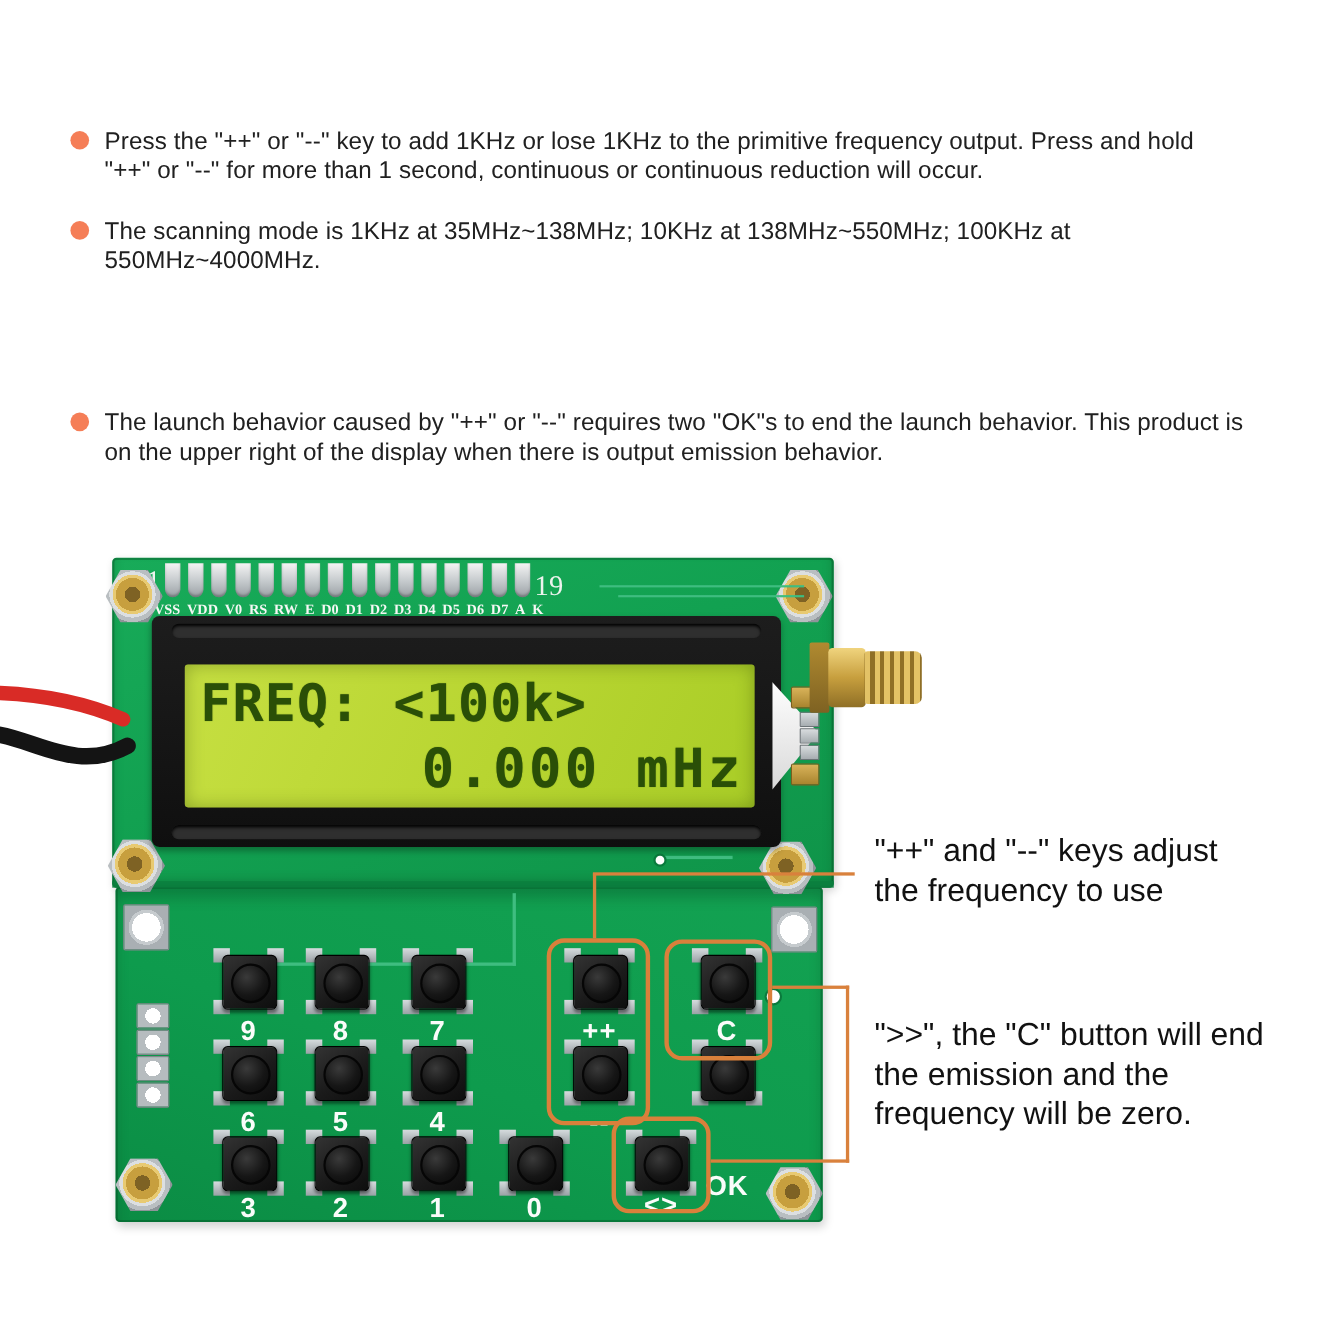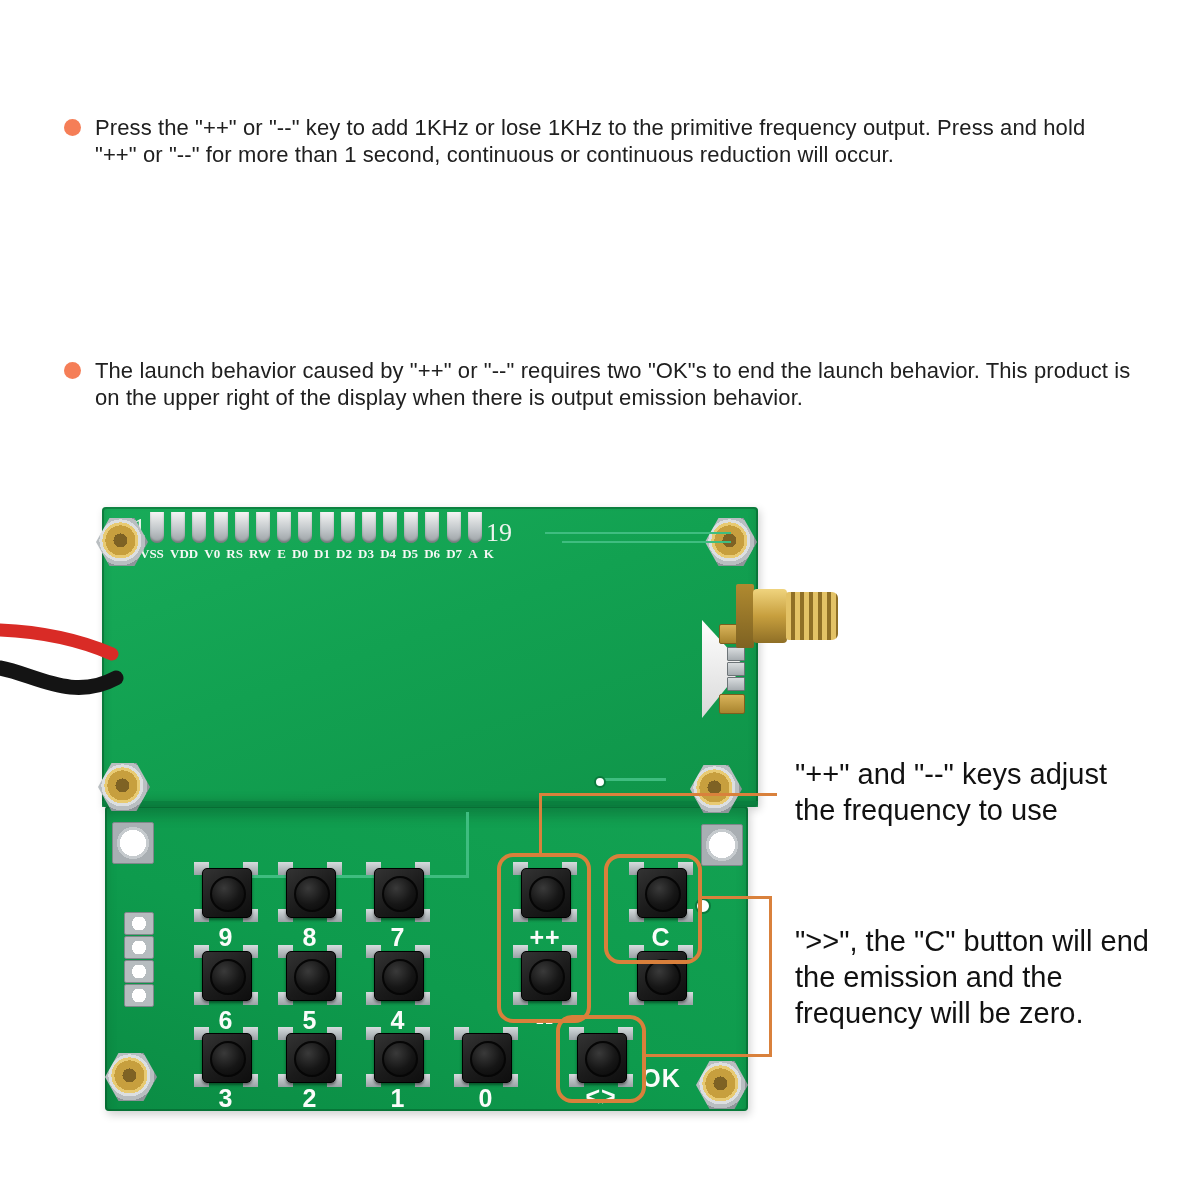--- a/index.html
+++ b/index.html
@@ -3,21 +3,21 @@
 <meta charset="utf-8">
 <style>
   html,body{margin:0;padding:0;background:#fff;}
   #stage{position:relative;width:1200px;height:1200px;background:#ffffff;overflow:hidden;
          font-family:"Liberation Sans", sans-serif;color:#1c1c1c;}
 
   
   .bullet{position:absolute;left:62px;width:1070px;}
   .bullet .dot{position:absolute;left:2px;top:5px;width:17px;height:17px;border-radius:50%;background:#f57e57;}
   .bullet p{margin:0 0 0 33px;font-size:22px;line-height:27px;letter-spacing:.1px;color:#202020;}
-  #bul1{top:114px}#bul2{top:196px}#bul3{top:277px}#bul4{top:357px}
+  #bul1{top:114px}#bul2{top:196px}#bul3{top:277px}#bul4{top:370px}
 
   
   .lcd-board{position:absolute;left:102px;top:507px;width:656px;height:300px;border-radius:4px;
     background:linear-gradient(160deg,#18ab59 0%,#12a151 45%,#0f9449 100%);
     box-shadow:inset 0 0 0 2px rgba(0,70,30,.35), inset 0 -6px 10px rgba(0,40,15,.25), 2px 3px 8px rgba(0,0,0,.18);}
   .key-board{position:absolute;left:105px;top:806px;width:643px;height:305px;border-radius:4px;
     background:linear-gradient(200deg,#13a252 0%,#0e9b4d 55%,#0b8c44 100%);
     box-shadow:inset 0 0 0 2px rgba(0,70,30,.35), inset 0 10px 12px rgba(0,45,18,.25), 2px 4px 9px rgba(0,0,0,.18);}
   .board-seam{position:absolute;left:102px;top:801px;width:656px;height:6px;background:#0a7f3e;opacity:.85;}
 
@@ -129,20 +129,24 @@
 </style>
 </head>
 <body>
 
 <div id="stage">
 
   <div class="bullet" id="bul1">
     <span class="dot"></span>
     <p>Press the "++" or "--" key to add 1KHz or lose 1KHz to the primitive frequency output. Press and hold "++" or "--" for more than 1 second, continuous or continuous reduction will occur.</p>
   </div>
+  <div class="bullet" id="bul2">
+    <span class="dot"></span>
+    <p>The scanning mode is 1KHz at 35MHz~138MHz; 10KHz at 138MHz~550MHz; 100KHz at 550MHz~4000MHz.</p>
+  </div>
   <div class="bullet" id="bul4">
     <span class="dot"></span>
     <p>The launch behavior caused by "++" or "--" requires two "OK"s to end the launch behavior. This product is on the upper right of the display when there is output emission behavior.</p>
   </div>
 
   <div class="lcd-board"></div>
   <div class="key-board"></div>
   <div class="board-seam"></div>
 
   <svg class="wires" width="125" height="100">
@@ -205,20 +209,28 @@
   <div class="pad-big" id="padb1"></div>
   <div class="pad-big" id="padb2"></div>
   <div class="pad-sm" id="pads1"></div>
   <div class="pad-sm" id="pads2"></div>
   <div class="pad-sm" id="pads3"></div>
   <div class="pad-sm" id="pads4"></div>
   <div class="via" id="via1"></div>
   <div class="via" id="via2"></div>
   <div class="via" id="via3"></div>
 
+  <div class="lcd-bezel">
+    <div class="lcd-slot slot-top"></div>
+    <div class="lcd-slot slot-bot"></div>
+    <div class="lcd-screen">
+      <span class="lcd-line lcd-l1">FREQ: &lt;100k&gt;</span>
+      <span class="lcd-line lcd-l2">0.000 mHz</span>
+    </div>
+  </div>
 
   <div class="rf-shield"></div>
   <div class="rf-pad" id="rfp1"></div>
   <div class="rf-pad" id="rfp2"></div>
   <div class="rf-comp" id="rfc1"></div>
   <div class="rf-comp" id="rfc2"></div>
   <div class="rf-comp" id="rfc3"></div>
   <div class="sma-flange"></div>
   <div class="sma-hex"></div>
   <div class="sma-thread"></div>

